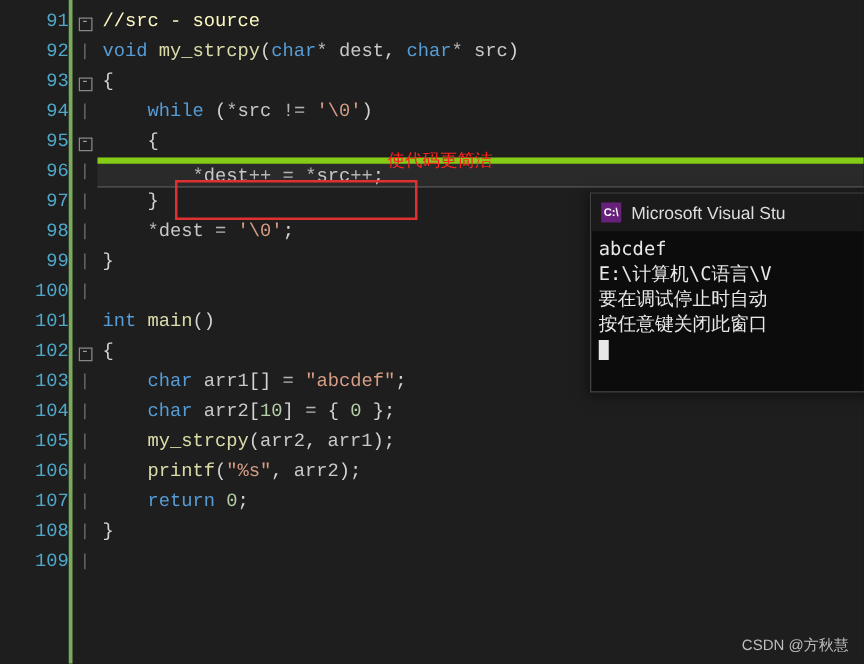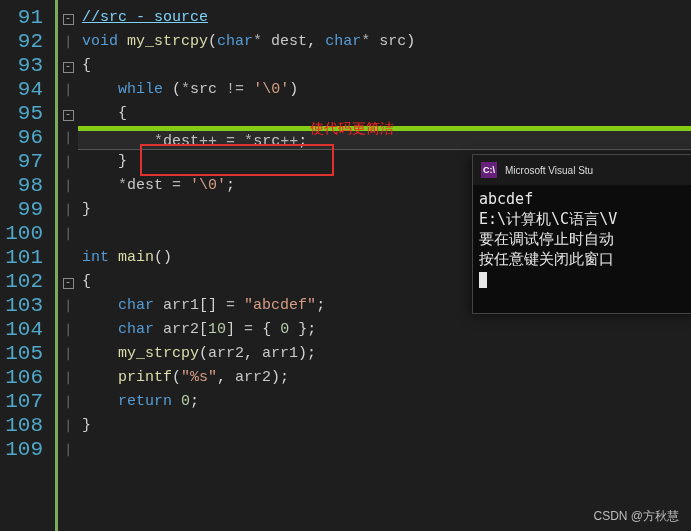--- a/index.html
+++ b/index.html
@@ -23,22 +23,21 @@
     width: 55px;
     background: #1e1e1e;
     color: #4fa8c9;
     text-align: right;
     padding-top: 6px;
     user-select: none;
   }
   .gutter .ln {
     height: 24px;
     line-height: 24px;
-    padding-right: 12px;
-    font-size: 21px;
+    font-size: 15px;
   }
   .fold-col {
     width: 20px;
     background: #1e1e1e;
     padding-top: 6px;
     border-left: 3px solid #7aab5c;
   }
   .fold-col .fc {
     height: 24px;
     line-height: 24px;
@@ -71,21 +70,21 @@
     color: #d4d4d4;
     padding-left: 4px;
   }
   .line.hl {
     background: #2a2a2a;
     border-top: 5px solid #84cc16;
     border-bottom: 1px solid #555;
     box-sizing: border-box;
     line-height: 22px;
   }
-  .cm { color: #7dd3fc; text-decoration: underline; }
+  .cm { color: #fef9c3; }
   .kw { color: #569cd6; }
   .tp { color: #569cd6; }
   .fn { color: #dcdcaa; }
   .op { color: #b4b4b4; }
   .pn { color: #d4d4d4; }
   .st { color: #d69d85; }
   .nm { color: #b5cea8; }
   .id2 { color: #c8c8c8; }
   
   .redbox {
@@ -125,21 +124,21 @@
     font-size: 9px;
     font-weight: bold;
     display: flex;
     align-items: center;
     justify-content: center;
     font-family: sans-serif;
   }
   .title-text {
     color: #ddd;
     font-family: "Microsoft YaHei", sans-serif;
-    font-size: 10px;
+    font-size: 14px;
   }
   .console-body {
     padding: 4px 6px;
     color: #e8e8e8;
     font-family: "NSimSun","SimSun", Consolas, monospace;
     font-size: 15px;
     line-height: 20px;
     min-height: 120px;
     white-space: pre;
   }

